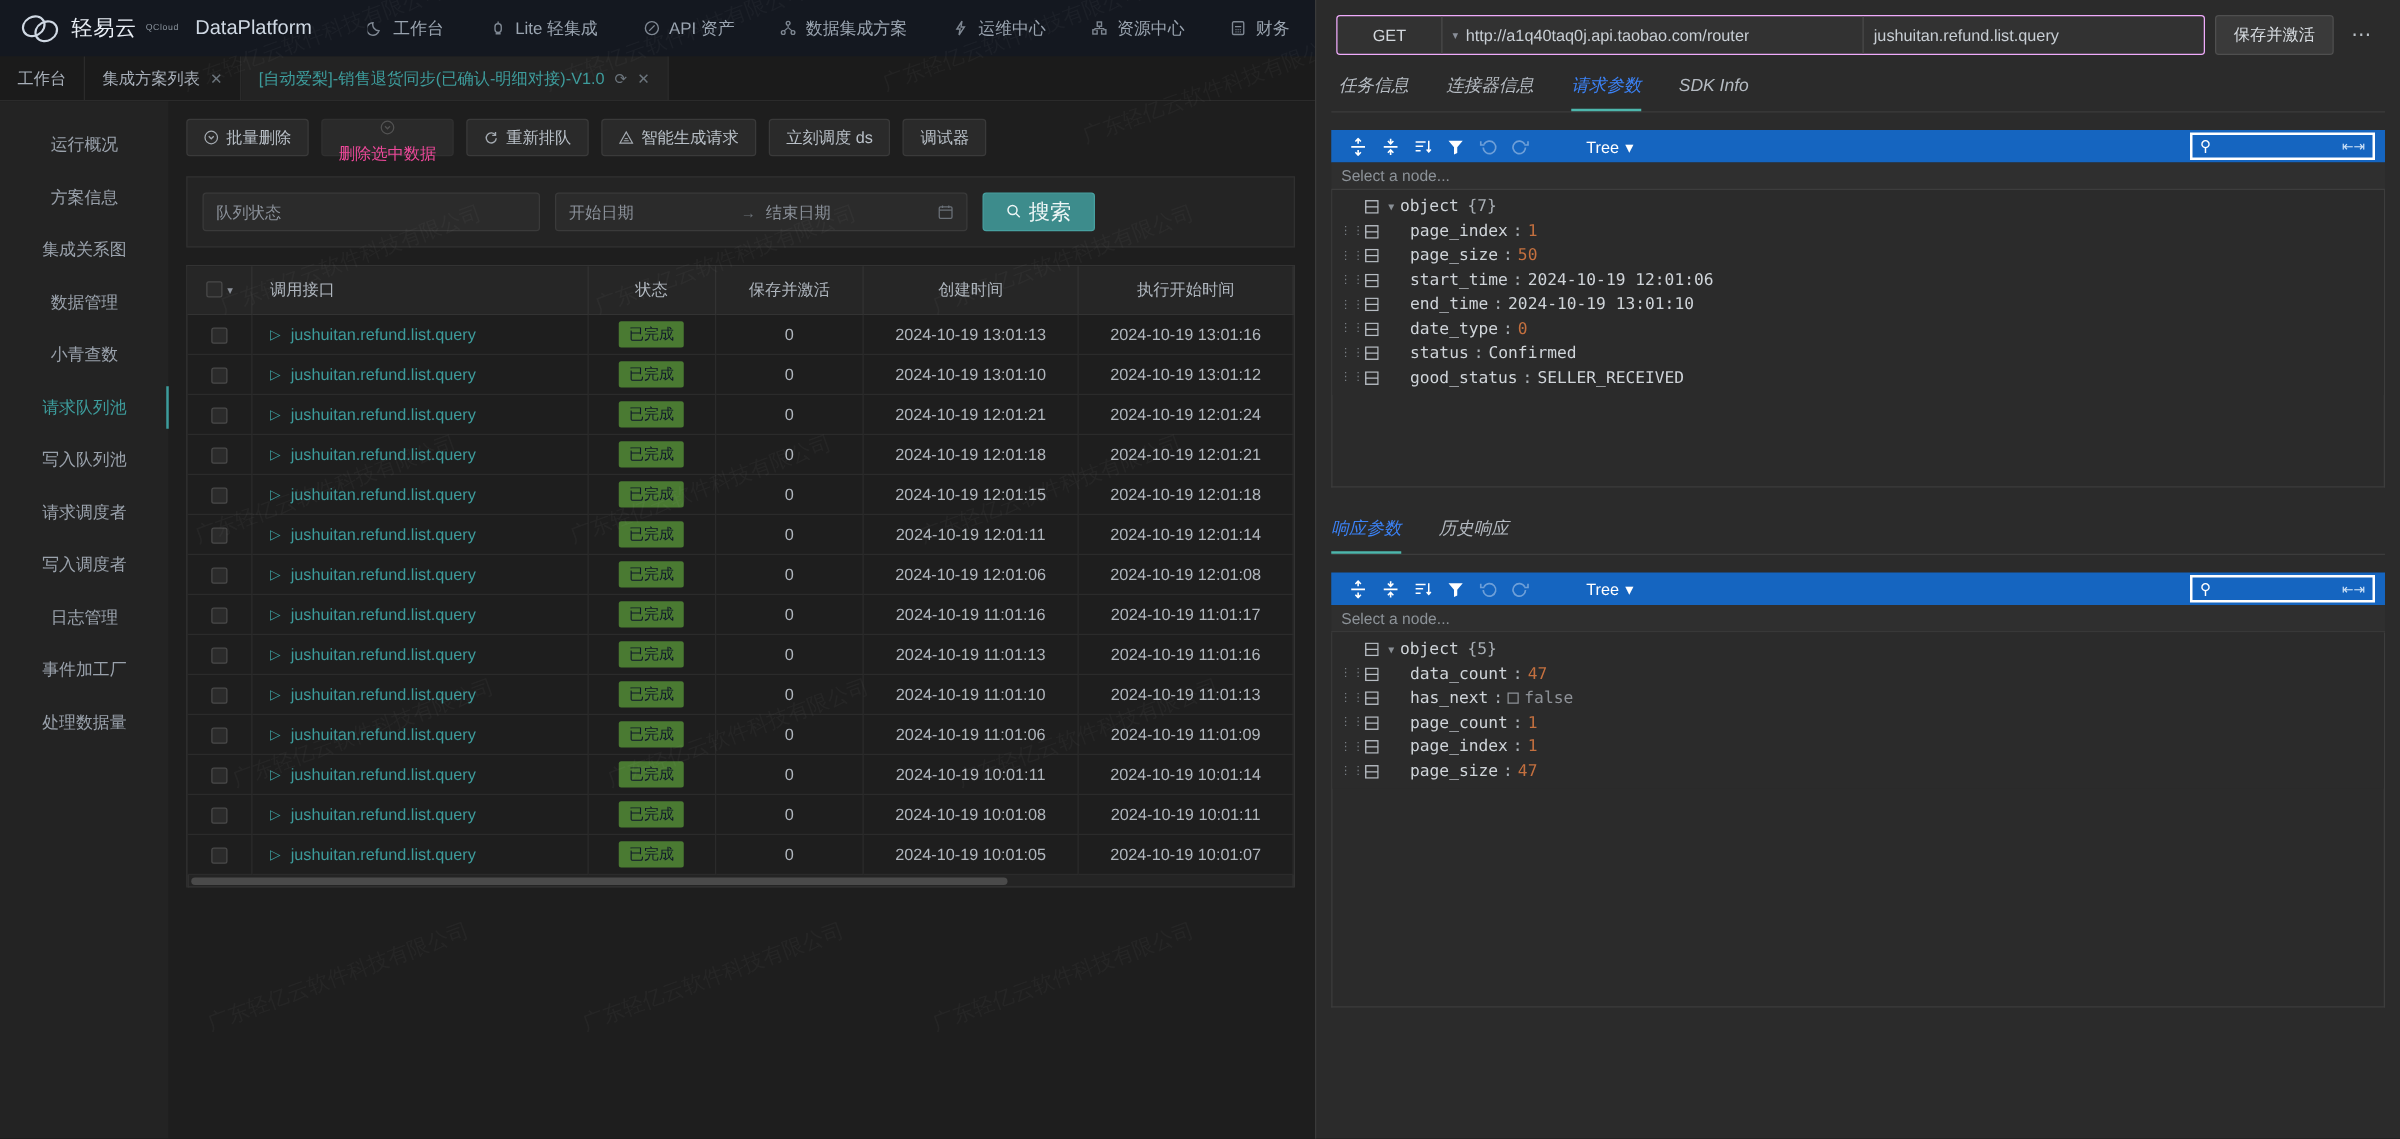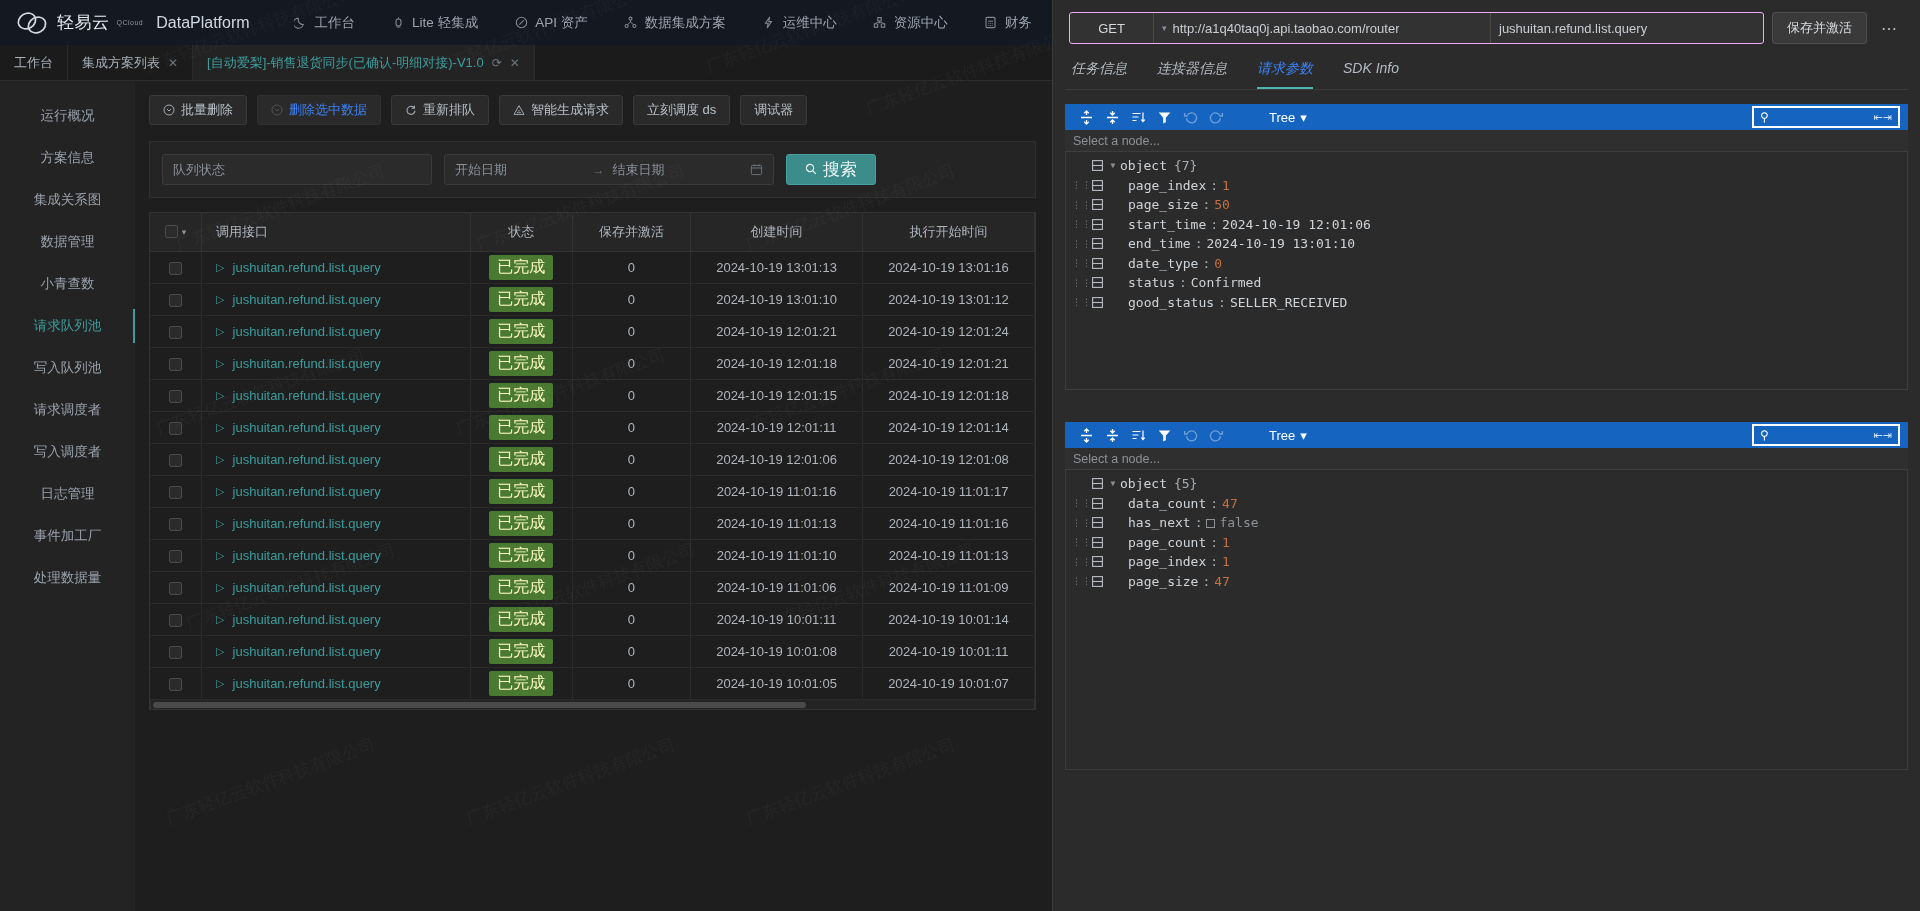--- a/index.html
+++ b/index.html
@@ -73,21 +73,21 @@
 
   .content { flex: 1; background: #1e1e1e; padding: 14px 16px 0 14px; overflow: hidden; }
 
   .toolbar { display: flex; gap: 10px; margin-bottom: 16px; }
   .tbtn {
     height: 30px; padding: 0 13px;
     display: flex; align-items: center; gap: 6px;
     background: #2a2a2a; border: 1px solid #3a3a3a; border-radius: 3px;
     color: #b9c0c8; font-size: 13px; cursor: pointer; white-space: nowrap;
   }
-  .tbtn.disabled { color: #3b82f6; border-color:#303030; cursor: default; }
+  .tbtn.disabled { color: #ec4899; border-color:#303030; cursor: default; flex-direction: column; }
   .tbtn .ic { font-size: 12px; opacity:.85; display:flex; }
 
   .filterbar {
     background: #242424; border: 1px solid #303030;
     padding: 12px 12px; display: flex; gap: 12px; align-items: center;
     margin-bottom: 14px;
   }
   .finput {
     height: 31px; background: #2b2b2b; border: 1px solid #3a3a3a; border-radius: 3px;
     color: #cdd3da; font-size: 13px; padding: 0 10px;
@@ -125,22 +125,22 @@
   table.dt td.api { text-align: left; padding-left: 14px; color: #3d9c9c; }
   .api-cell { display: flex; align-items: center; gap: 8px; }
   .play { color: #3d9c9c; font-size: 11px; }
   .chk {
     width: 13px; height: 13px; border: 1px solid #4a4a4a; border-radius: 2px;
     background: #2b2b2b; display: inline-block; vertical-align: middle; cursor: pointer;
   }
   .chk-head { display: flex; align-items: center; gap: 4px; justify-content:center;}
   .chk-head .cv { color: #8a9099; font-size: 9px; }
   .badge-done {
-    display: inline-block; background: #4a7a32; color: #fef9c3;
-    font-size: 16px; padding: 2px 8px; border-radius: 2px;
+    display: inline-block; background: #4a7a32; color: #0f172a;
+    font-size: 12px; padding: 2px 8px; border-radius: 2px;
   }
   .numcell { color: #3d9c9c; }
   .scrollbar-h {
     height: 10px; background: #242424; border: 1px solid #333; border-top:none;
     position: relative;
   }
   .scrollbar-h .thumb {
     position: absolute; left: 2px; top: 2px; height: 6px; width: 74%;
     background: #4a4a4a; border-radius: 3px;
   }
@@ -846,20 +846,24 @@
                 </svg>
               </span>
               <span class="ind1"><span class="key">good_status</span><span class="colon">:</span><span class="val-str">SELLER_RECEIVED</span></span>
             </div>
           </div>
       </div>
     </div>
 
     <div class="spacer16"></div>
 
+    <div class="rtabs" style="padding-left:0;">
+      <div class="rtab active"><span>响应参数</span></div>
+      <div class="rtab"><span>历史响应</span></div>
+    </div>
 
     <div class="jsonblock">
       <div class="json-head">
         <span class="jh-ic">
             <svg width="15" height="15" viewBox="0 0 15 15">
               <path d="M7.5 1v4M5.3 3.2L7.5 1l2.2 2.2M7.5 14v-4M5.3 11.8L7.5 14l2.2-2.2M2 7.5h11" stroke="#fff" stroke-width="1.3" fill="none"></path>
             </svg>
           </span>
         <span class="jh-ic">
             <svg width="15" height="15" viewBox="0 0 15 15">

